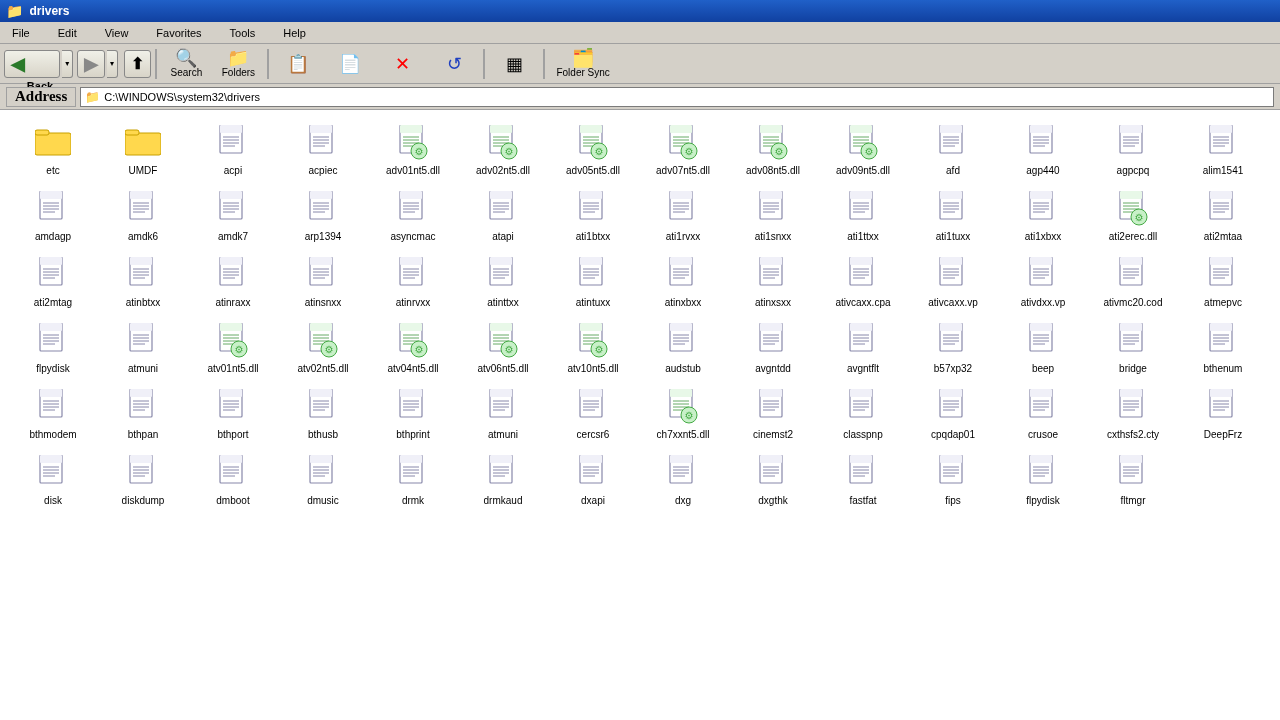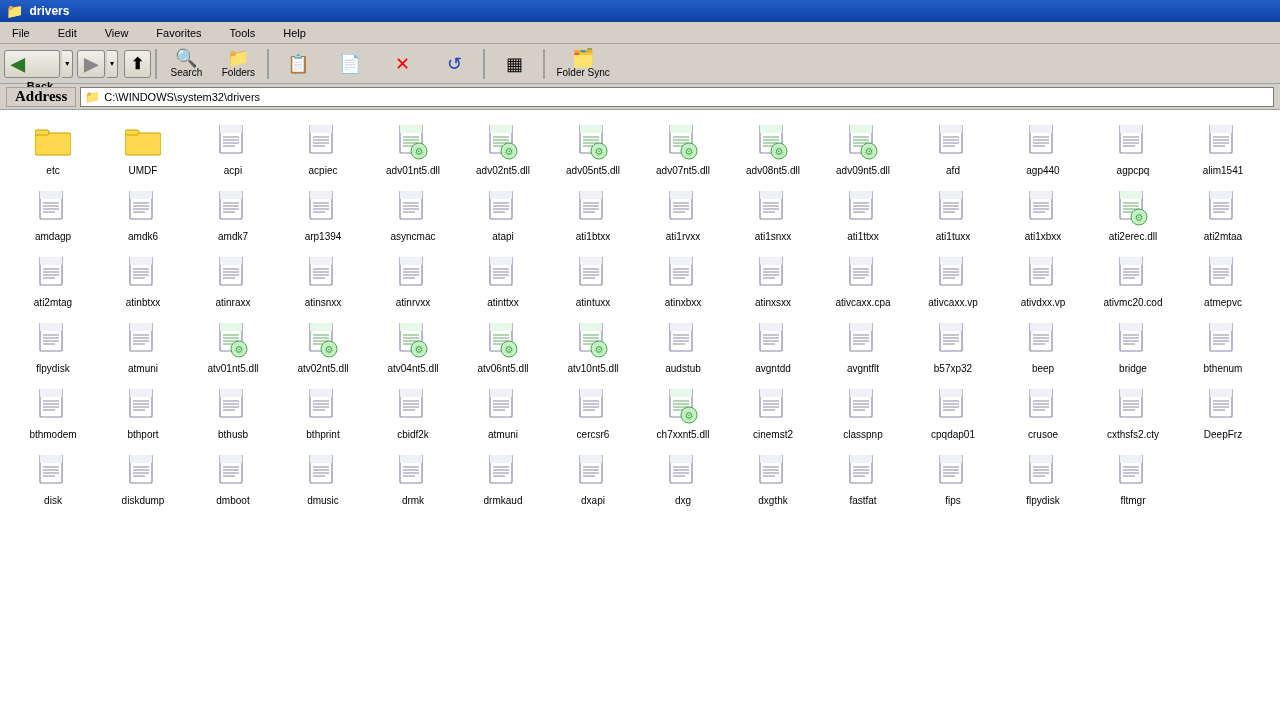--- a/index.html
+++ b/index.html
@@ -944,20 +944,32 @@
       <div class="file-item">
         <div class="file-icon"><svg width="32" height="36" viewBox="0 0 32 36">
     <rect x="3" y="0" width="22" height="28" rx="1" fill="white" stroke="#8888aa" stroke-width="1.2"></rect>
     <rect x="3" y="0" width="22" height="8" rx="1" fill="#f0f0f8"></rect>
     <line x1="6" y1="12" x2="22" y2="12" stroke="#8888aa" stroke-width="1"></line>
     <line x1="6" y1="15" x2="22" y2="15" stroke="#8888aa" stroke-width="1"></line>
     <line x1="6" y1="18" x2="22" y2="18" stroke="#8888aa" stroke-width="1"></line>
     <line x1="6" y1="21" x2="18" y2="21" stroke="#8888aa" stroke-width="1"></line>
 
   </svg></div>
+        <div class="file-label">bthpan</div>
+      </div>
+      <div class="file-item">
+        <div class="file-icon"><svg width="32" height="36" viewBox="0 0 32 36">
+    <rect x="3" y="0" width="22" height="28" rx="1" fill="white" stroke="#8888aa" stroke-width="1.2"></rect>
+    <rect x="3" y="0" width="22" height="8" rx="1" fill="#f0f0f8"></rect>
+    <line x1="6" y1="12" x2="22" y2="12" stroke="#8888aa" stroke-width="1"></line>
+    <line x1="6" y1="15" x2="22" y2="15" stroke="#8888aa" stroke-width="1"></line>
+    <line x1="6" y1="18" x2="22" y2="18" stroke="#8888aa" stroke-width="1"></line>
+    <line x1="6" y1="21" x2="18" y2="21" stroke="#8888aa" stroke-width="1"></line>
+
+  </svg></div>
         <div class="file-label">bthport</div>
       </div>
       <div class="file-item">
         <div class="file-icon"><svg width="32" height="36" viewBox="0 0 32 36">
     <rect x="3" y="0" width="22" height="28" rx="1" fill="white" stroke="#8888aa" stroke-width="1.2"></rect>
     <rect x="3" y="0" width="22" height="8" rx="1" fill="#f0f0f8"></rect>
     <line x1="6" y1="12" x2="22" y2="12" stroke="#8888aa" stroke-width="1"></line>
     <line x1="6" y1="15" x2="22" y2="15" stroke="#8888aa" stroke-width="1"></line>
     <line x1="6" y1="18" x2="22" y2="18" stroke="#8888aa" stroke-width="1"></line>
     <line x1="6" y1="21" x2="18" y2="21" stroke="#8888aa" stroke-width="1"></line>
@@ -969,32 +981,20 @@
         <div class="file-icon"><svg width="32" height="36" viewBox="0 0 32 36">
     <rect x="3" y="0" width="22" height="28" rx="1" fill="white" stroke="#8888aa" stroke-width="1.2"></rect>
     <rect x="3" y="0" width="22" height="8" rx="1" fill="#f0f0f8"></rect>
     <line x1="6" y1="12" x2="22" y2="12" stroke="#8888aa" stroke-width="1"></line>
     <line x1="6" y1="15" x2="22" y2="15" stroke="#8888aa" stroke-width="1"></line>
     <line x1="6" y1="18" x2="22" y2="18" stroke="#8888aa" stroke-width="1"></line>
     <line x1="6" y1="21" x2="18" y2="21" stroke="#8888aa" stroke-width="1"></line>
 
   </svg></div>
         <div class="file-label">bthprint</div>
-      </div>
-      <div class="file-item">
-        <div class="file-icon"><svg width="32" height="36" viewBox="0 0 32 36">
-    <rect x="3" y="0" width="22" height="28" rx="1" fill="white" stroke="#8888aa" stroke-width="1.2"></rect>
-    <rect x="3" y="0" width="22" height="8" rx="1" fill="#f0f0f8"></rect>
-    <line x1="6" y1="12" x2="22" y2="12" stroke="#8888aa" stroke-width="1"></line>
-    <line x1="6" y1="15" x2="22" y2="15" stroke="#8888aa" stroke-width="1"></line>
-    <line x1="6" y1="18" x2="22" y2="18" stroke="#8888aa" stroke-width="1"></line>
-    <line x1="6" y1="21" x2="18" y2="21" stroke="#8888aa" stroke-width="1"></line>
-
-  </svg></div>
-        <div class="file-label">cbidf2k</div>
       </div>
       <div class="file-item">
         <div class="file-icon"><svg width="32" height="36" viewBox="0 0 32 36">
     <rect x="3" y="0" width="22" height="28" rx="1" fill="white" stroke="#8888aa" stroke-width="1.2"></rect>
     <rect x="3" y="0" width="22" height="8" rx="1" fill="#f0f0f8"></rect>
     <line x1="6" y1="12" x2="22" y2="12" stroke="#8888aa" stroke-width="1"></line>
     <line x1="6" y1="15" x2="22" y2="15" stroke="#8888aa" stroke-width="1"></line>
     <line x1="6" y1="18" x2="22" y2="18" stroke="#8888aa" stroke-width="1"></line>
     <line x1="6" y1="21" x2="18" y2="21" stroke="#8888aa" stroke-width="1"></line>
 

